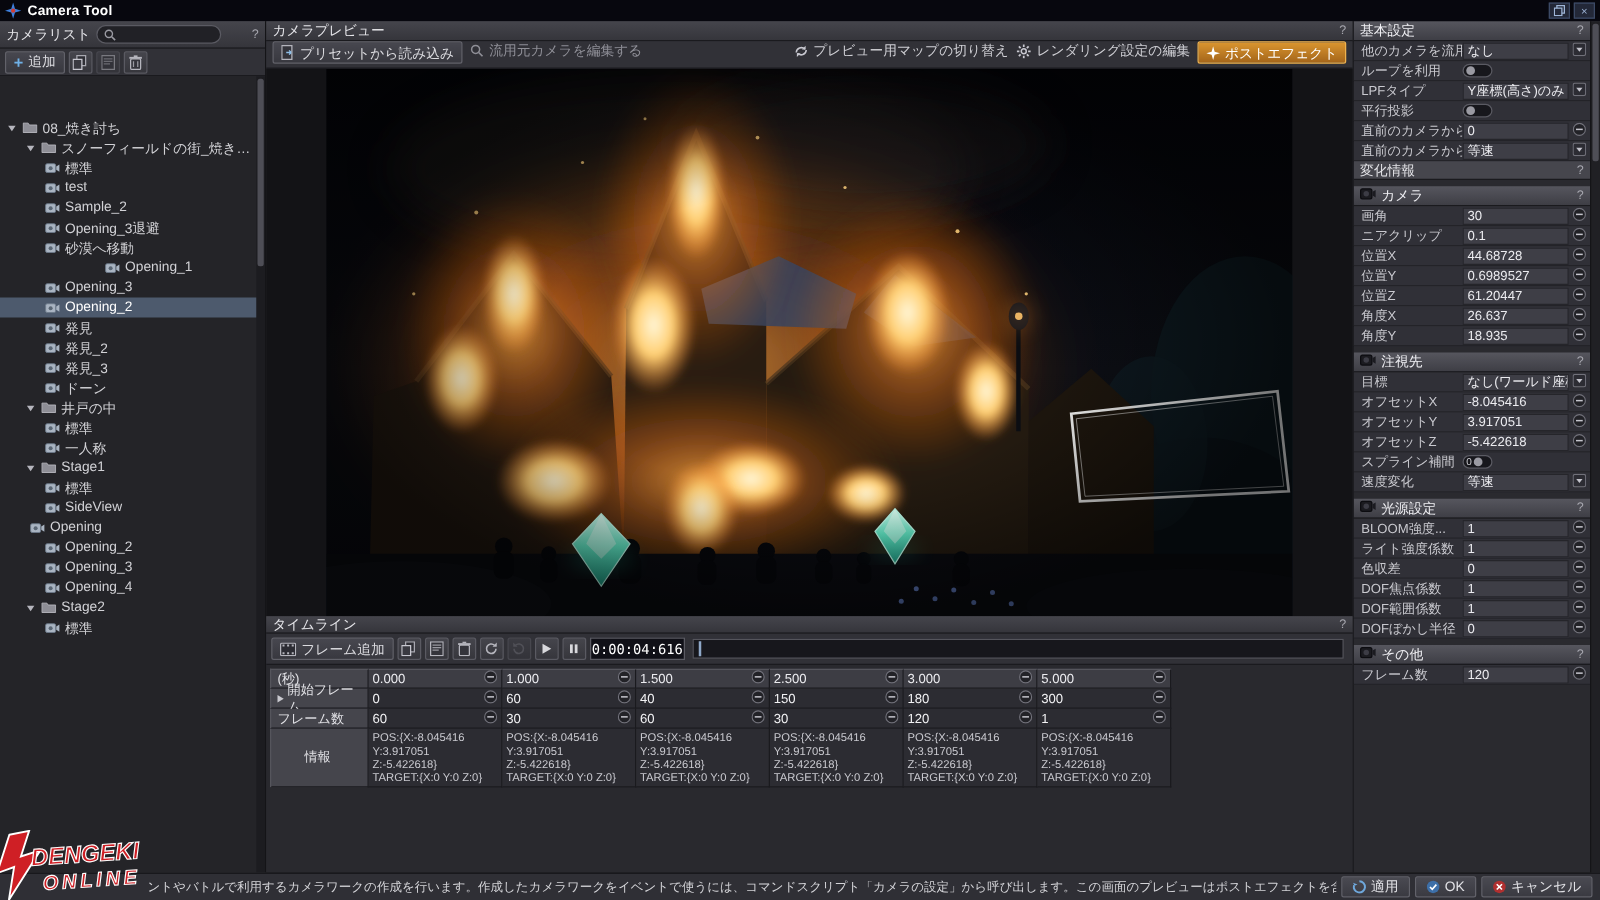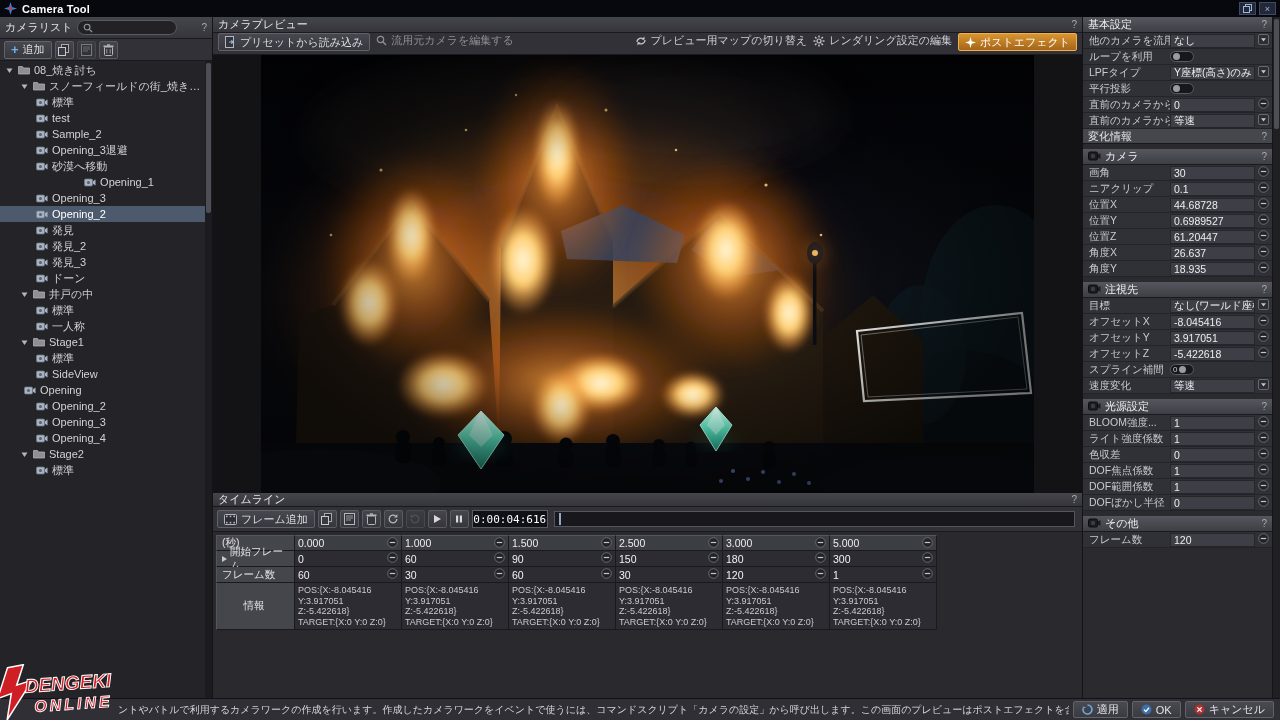--- a/index.html
+++ b/index.html
@@ -172,21 +172,21 @@
           <svg width="11" height="12" viewBox="0 0 11 12">
               <rect x="1.5" y="3" width="8" height="8.5" rx="1" fill="#34343b" stroke="#b5b5bd"></rect>
               <rect x="0.5" y="1.5" width="10" height="1.5" fill="#b5b5bd"></rect>
               <rect x="4" y="0.3" width="3" height="1.4" fill="#b5b5bd"></rect>
               <line x1="3.8" y1="5" x2="3.8" y2="9.5" stroke="#9a9aa2"></line>
               <line x1="7.2" y1="5" x2="7.2" y2="9.5" stroke="#9a9aa2"></line>
             </svg>
         </span>
       </div>
       <div class="tree">
-          <div class="tree-row" style="padding-left: 6px;">
+          <div class="tree-row" style="padding-left: 6px; margin-top: 32px;">
             <span class="caret">
               <svg width="7" height="7" viewBox="0 0 7 7">
                 <path d="M0.5 1.5h6l-3 4.5z" fill="#b5b5bd"></path>
               </svg>
             </span>
             <span class="ticon">
               <svg width="12" height="10" viewBox="0 0 12 10">
                 <path d="M0.5 1.5h4l1 1.5h6v6h-11z" fill="#8e8e96" stroke="#b9b9c0" stroke-width="0.7"></path>
               </svg>
             </span>
@@ -764,21 +764,21 @@
                   </svg></span>
               </div>
               <div class="tl-cell data">
                 <span>60</span>
                 <span class="tstep"><svg width="11" height="11" viewBox="0 0 11 11">
                     <circle cx="5.5" cy="5.5" r="4.8" fill="#222227" stroke="#71717a" stroke-width="0.9"></circle>
                     <rect x="2.8" y="4.9" width="5.4" height="1.2" fill="#c4c4cc"></rect>
                   </svg></span>
               </div>
               <div class="tl-cell data">
-                <span>90</span>
+                <span>40</span>
                 <span class="tstep"><svg width="11" height="11" viewBox="0 0 11 11">
                     <circle cx="5.5" cy="5.5" r="4.8" fill="#222227" stroke="#71717a" stroke-width="0.9"></circle>
                     <rect x="2.8" y="4.9" width="5.4" height="1.2" fill="#c4c4cc"></rect>
                   </svg></span>
               </div>
               <div class="tl-cell data">
                 <span>150</span>
                 <span class="tstep"><svg width="11" height="11" viewBox="0 0 11 11">
                     <circle cx="5.5" cy="5.5" r="4.8" fill="#222227" stroke="#71717a" stroke-width="0.9"></circle>
                     <rect x="2.8" y="4.9" width="5.4" height="1.2" fill="#c4c4cc"></rect>

